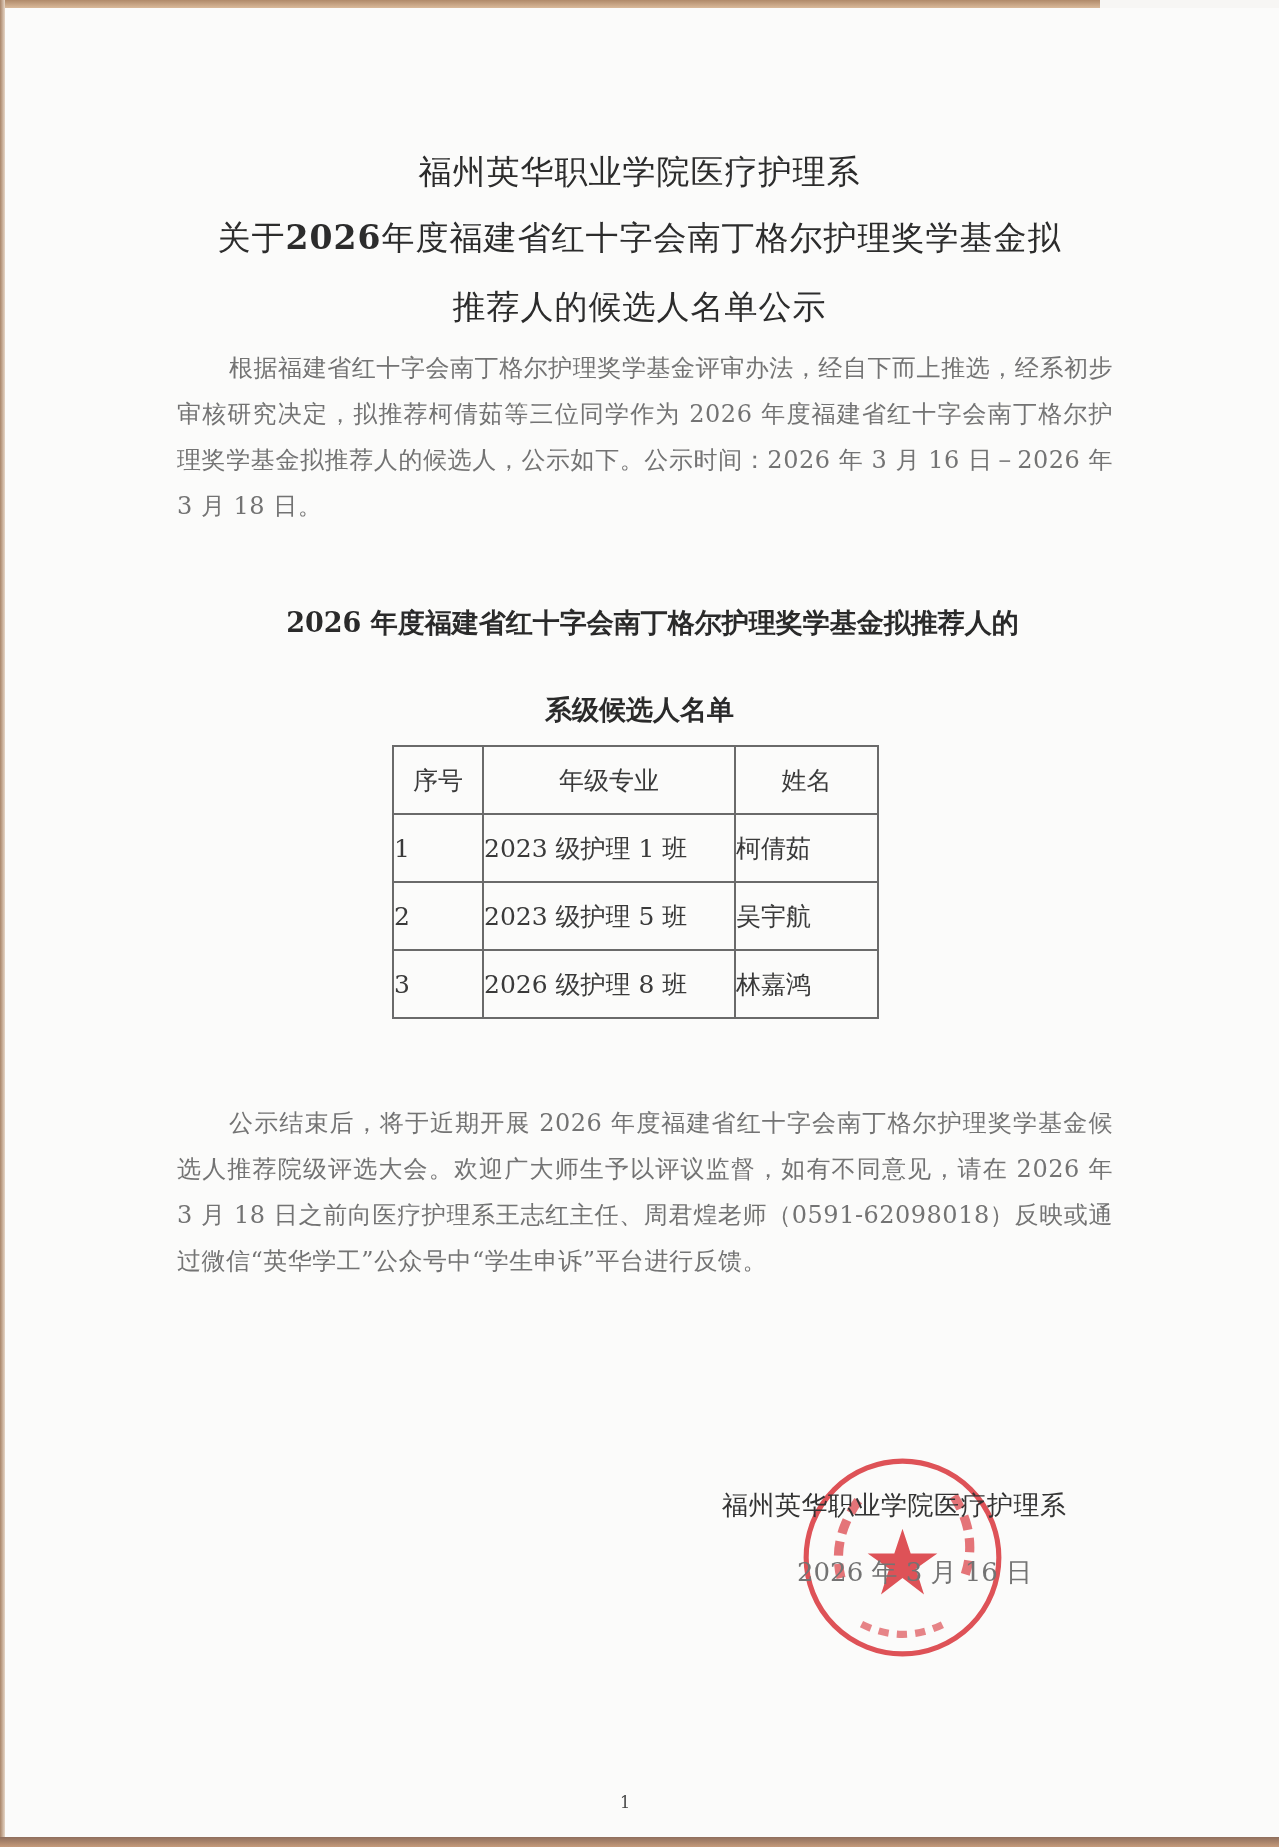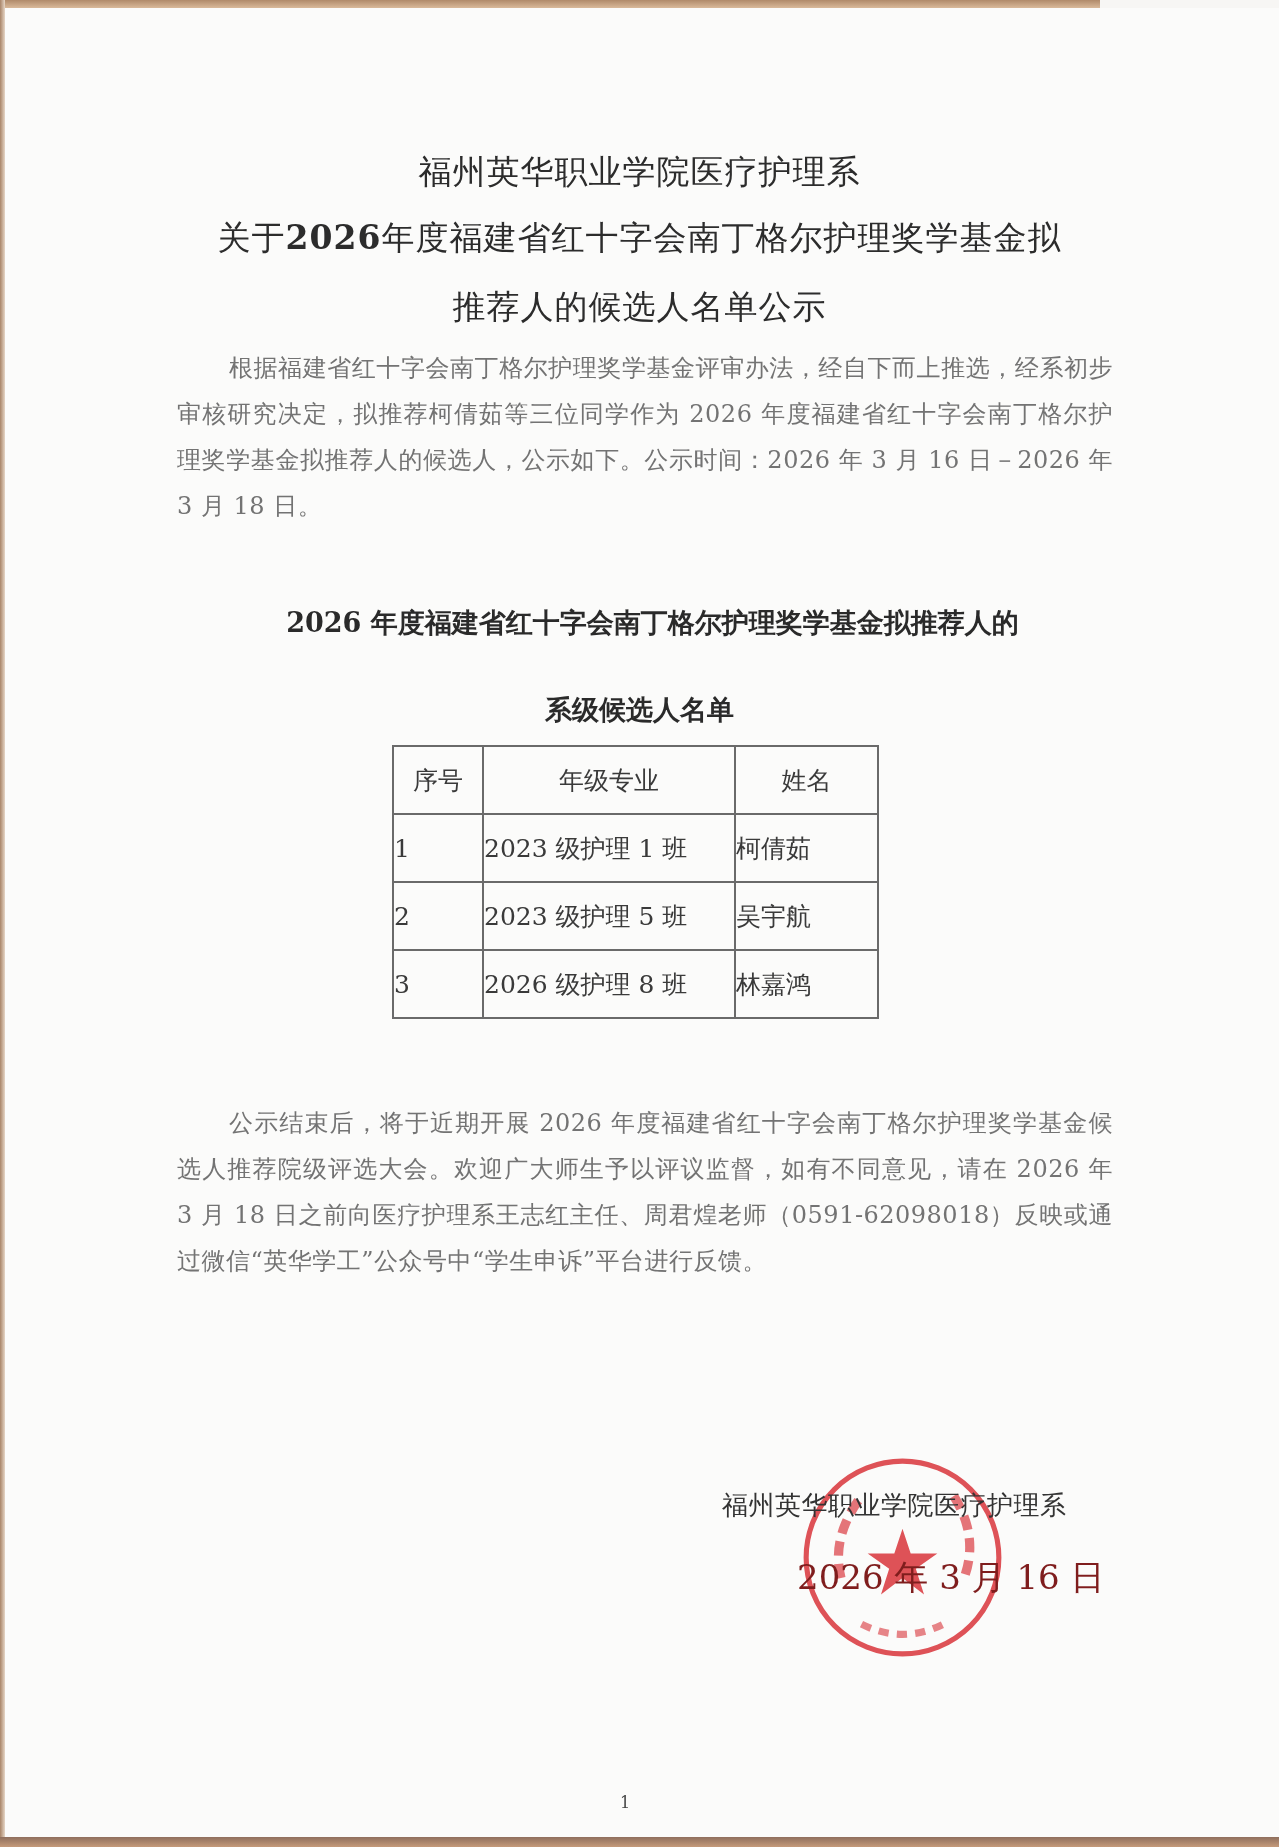--- a/index.html
+++ b/index.html
@@ -98,22 +98,22 @@
       position: absolute;
       left: 722px; top: 1488px;
       font-size: 26px;
       color: #333;
       letter-spacing: 0.5px;
       z-index: 3;
     }
     .sign-date {
       position: absolute;
       left: 797px; top: 1555px;
-      font-size: 34px;
-      color: #7f1d1d;
+      font-size: 26px;
+      color: #737373;
       z-index: 3;
     }
     .seal {
       position: absolute;
       left: 800px; top: 1455px;
       width: 205px; height: 205px;
       z-index: 2;
       opacity: 0.85;
     }
     .page-num {

